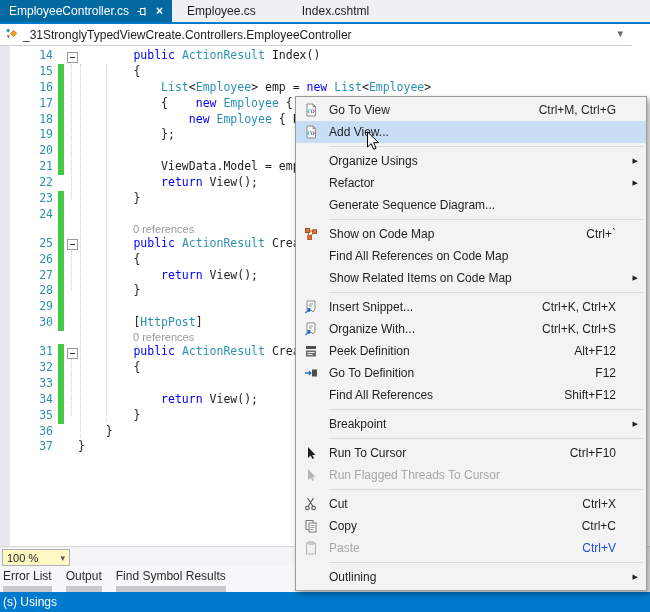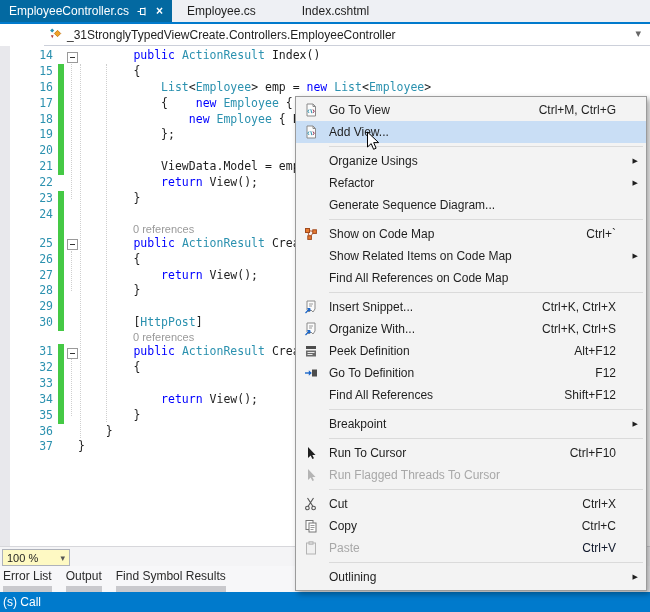--- a/index.html
+++ b/index.html
@@ -9,23 +9,23 @@
   
   .tab-bar{position:absolute;top:0;left:0;right:0;height:22px;background:#eef0f4;display:flex;}
   .tab{display:flex;align-items:center;padding:0 9px;font-size:12px;color:#1e1e1e;white-space:nowrap;cursor:default;}
   .tab.active{background:#0369a1;color:#fff;}
   .tab .tab-pin{margin-left:8px;display:flex;align-items:center;}
   .tab .tab-close{margin-left:8px;font-size:12px;font-weight:bold;line-height:1;}
   .tab.t2{margin-left:6px;} .tab.t3{margin-left:28px;}
   .accent-line{position:absolute;top:22px;left:0;right:0;height:2px;background:#007acc;}
 
   
-  .navbar{position:absolute;top:24px;left:0;right:0;height:21px;background:#fff;
+  .navbar{position:absolute;top:24px;left:0;right:18px;height:21px;background:#fff;
           border-bottom:1px solid #ccd0da;display:flex;align-items:center;padding-left:5px;
-          font-size:12px;color:#1e1e1e;margin-left:44px;}
+          font-size:12px;color:#1e1e1e;}
   .nav-text{margin-left:5px;white-space:nowrap;}
   .nav-caret{position:absolute;right:9px;top:3px;color:#666;font-size:11px;}
 
   
   .editor{position:absolute;top:46px;left:0;right:0;height:500px;background:#fff;overflow:hidden;}
   .bp-margin{position:absolute;left:0;top:0;bottom:0;width:10px;background:#e8e8ec;}
   .rows{position:absolute;left:0;top:2px;right:0;}
   .code-row{position:relative;height:15.9px;}
   .cl-row{position:relative;height:13px;}
   .ln{position:absolute;left:0;width:53px;text-align:right;color:#2b91af;
@@ -58,21 +58,21 @@
   .context-menu{position:absolute;left:295px;top:96px;width:352px;background:#f3f3f3;
                 border:1px solid #9b9b9b;padding:2px 0;box-shadow:3px 3px 6px rgba(0,0,0,.35);
                 box-sizing:border-box;z-index:10;}
   .menu-item{position:relative;height:22px;display:flex;align-items:center;padding-left:7px;
              font-size:12px;color:#1e1e1e;cursor:default;}
   .menu-item.highlighted{background:#c9def5;}
   .menu-item.disabled{color:#a8a8a8;}
   .mi-icon{width:16px;height:16px;margin-right:10px;flex:none;display:flex;align-items:center;justify-content:center;}
   .mi-label{flex:1;white-space:nowrap;}
   .mi-shortcut{margin-right:30px;white-space:nowrap;}
-  .menu-item.disabled .mi-shortcut{color:#0f172a;text-align:right;}
+  .menu-item.disabled .mi-shortcut{color:#1d4ed8;text-align:right;}
   .mi-arrow{position:absolute;right:8px;top:7px;font-size:7px;color:#1e1e1e;}
   .menu-sep{height:1px;background:#dadada;margin:3px 3px 3px 33px;}
 
   .mouse-cursor{position:absolute;left:366px;top:131px;z-index:30;}
 </style>
 </head>
 <body>
 
 <div class="screen">
 
@@ -252,21 +252,21 @@
     </div>
   </div>
 
   <div class="panel-tabs">
       <div class="panel-tab"><span>Error List</span><div class="bar"></div></div>
       <div class="panel-tab"><span>Output</span><div class="bar"></div></div>
       <div class="panel-tab"><span>Find Symbol Results</span><div class="bar"></div></div>
     </div>
 
   <div class="statusbar">
-    <span>(s) Call</span>
+    <span>(s) Usings</span>
   </div>
 
   <div class="context-menu">
       <div class="menu-item">
         <span class="mi-icon">
           <svg width="14" height="14" viewBox="0 0 14 14">
             <path d="M3 1 H9 L11.5 3.5 V13 H3 Z" fill="#fcfcfc" stroke="#8a8a8a"></path>
             <path d="M9 1 V3.5 H11.5" fill="none" stroke="#8a8a8a"></path>
             <path d="M5 6.5 L3.8 8.2 L5 9.9 M6.8 6.2 L7.8 10.2" fill="none" stroke="#2b91af"></path>
             <path d="M9 6.5 L10.2 8.2 L9 9.9" fill="none" stroke="#8b2040"></path>
@@ -309,26 +309,26 @@
             <rect x="1.5" y="1.5" width="4" height="4" fill="#e87b30" stroke="#a04a1e"></rect>
             <rect x="8.8" y="2.8" width="3.6" height="3.6" fill="#e87b30" stroke="#a04a1e"></rect>
             <rect x="3.8" y="8.8" width="3.6" height="3.6" fill="#e87b30" stroke="#a04a1e"></rect>
           </svg>
         </span>
         <span class="mi-label">Show on Code Map</span>
         <span class="mi-shortcut">Ctrl+`</span>
       </div>
       <div class="menu-item">
         <span class="mi-icon"></span>
+        <span class="mi-label">Find All References on Code Map</span>
+      </div>
+      <div class="menu-item">
+        <span class="mi-icon"></span>
         <span class="mi-label">Show Related Items on Code Map</span>
         <span class="mi-arrow">▶</span>
-      </div>
-      <div class="menu-item">
-        <span class="mi-icon"></span>
-        <span class="mi-label">Find All References on Code Map</span>
       </div>
       <div class="menu-sep"></div>
       <div class="menu-item">
         <span class="mi-icon">
           <svg width="14" height="14" viewBox="0 0 14 14">
             <path d="M3 1 H11 V9 L9 12 L7 10 L5 12 L3 10 Z" fill="#fcfcfc" stroke="#8a8a8a"></path>
             <path d="M5 4 H9 M5 6 H8" stroke="#9a9a9a"></path>
             <path d="M1.5 13 L6 8.5 M6 8.5 L3.4 8.7 M6 8.5 L5.8 11.1" stroke="#1b66c9" fill="none" stroke-width="1.2"></path>
           </svg>
         </span>

